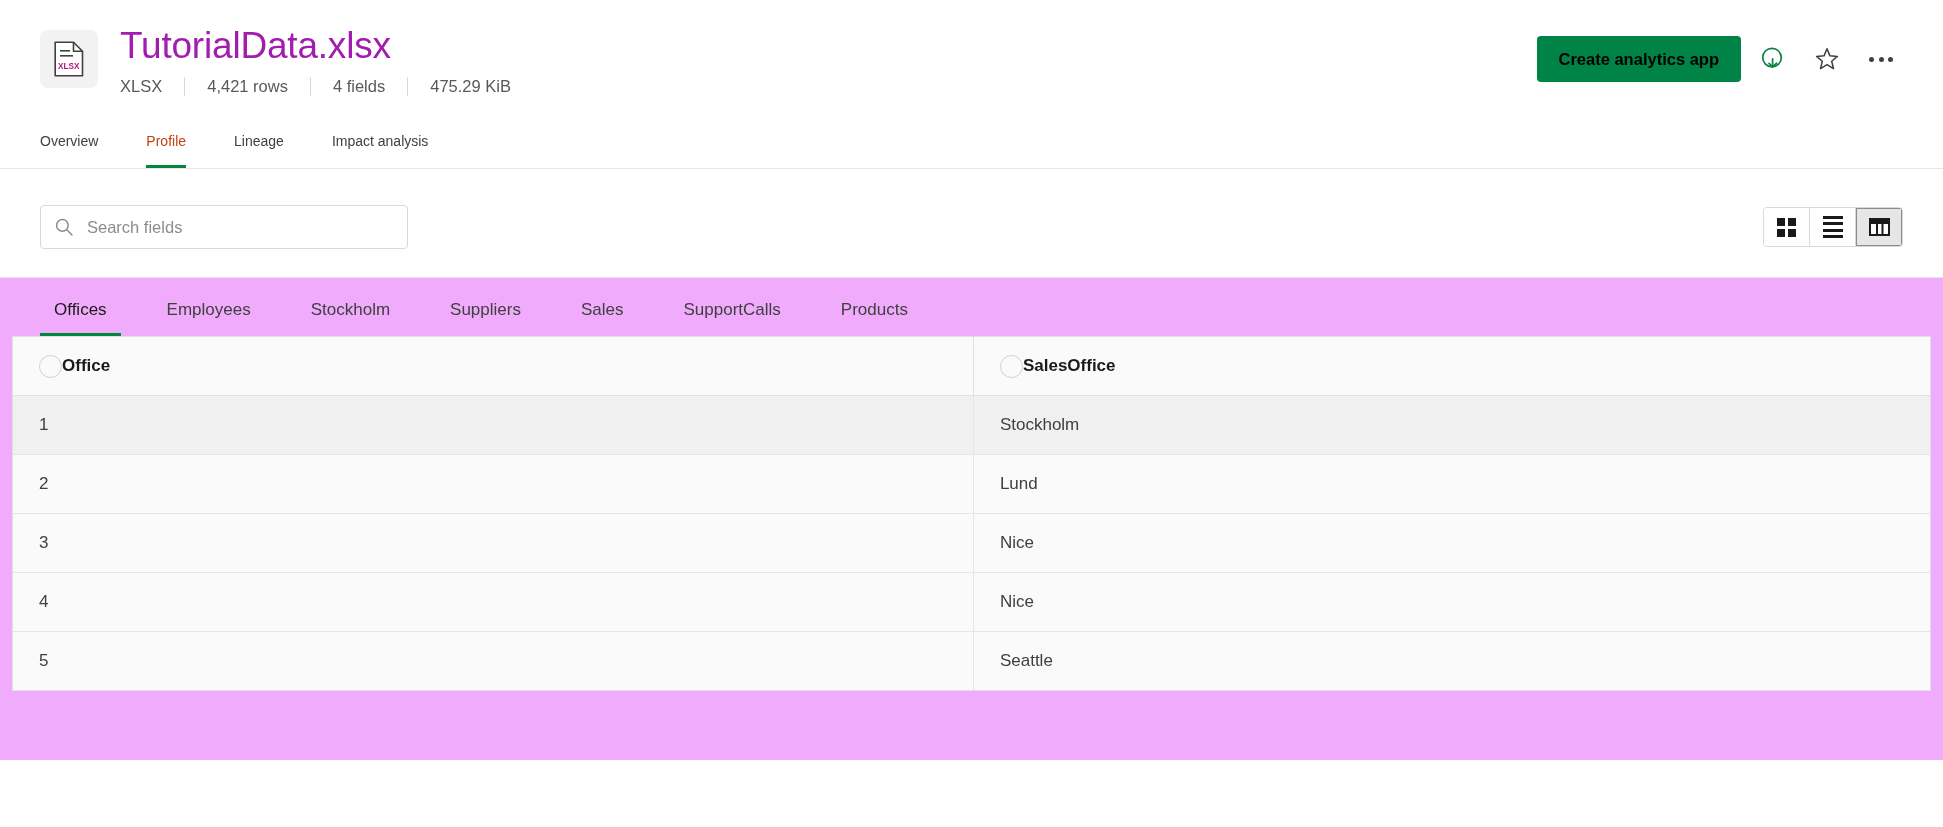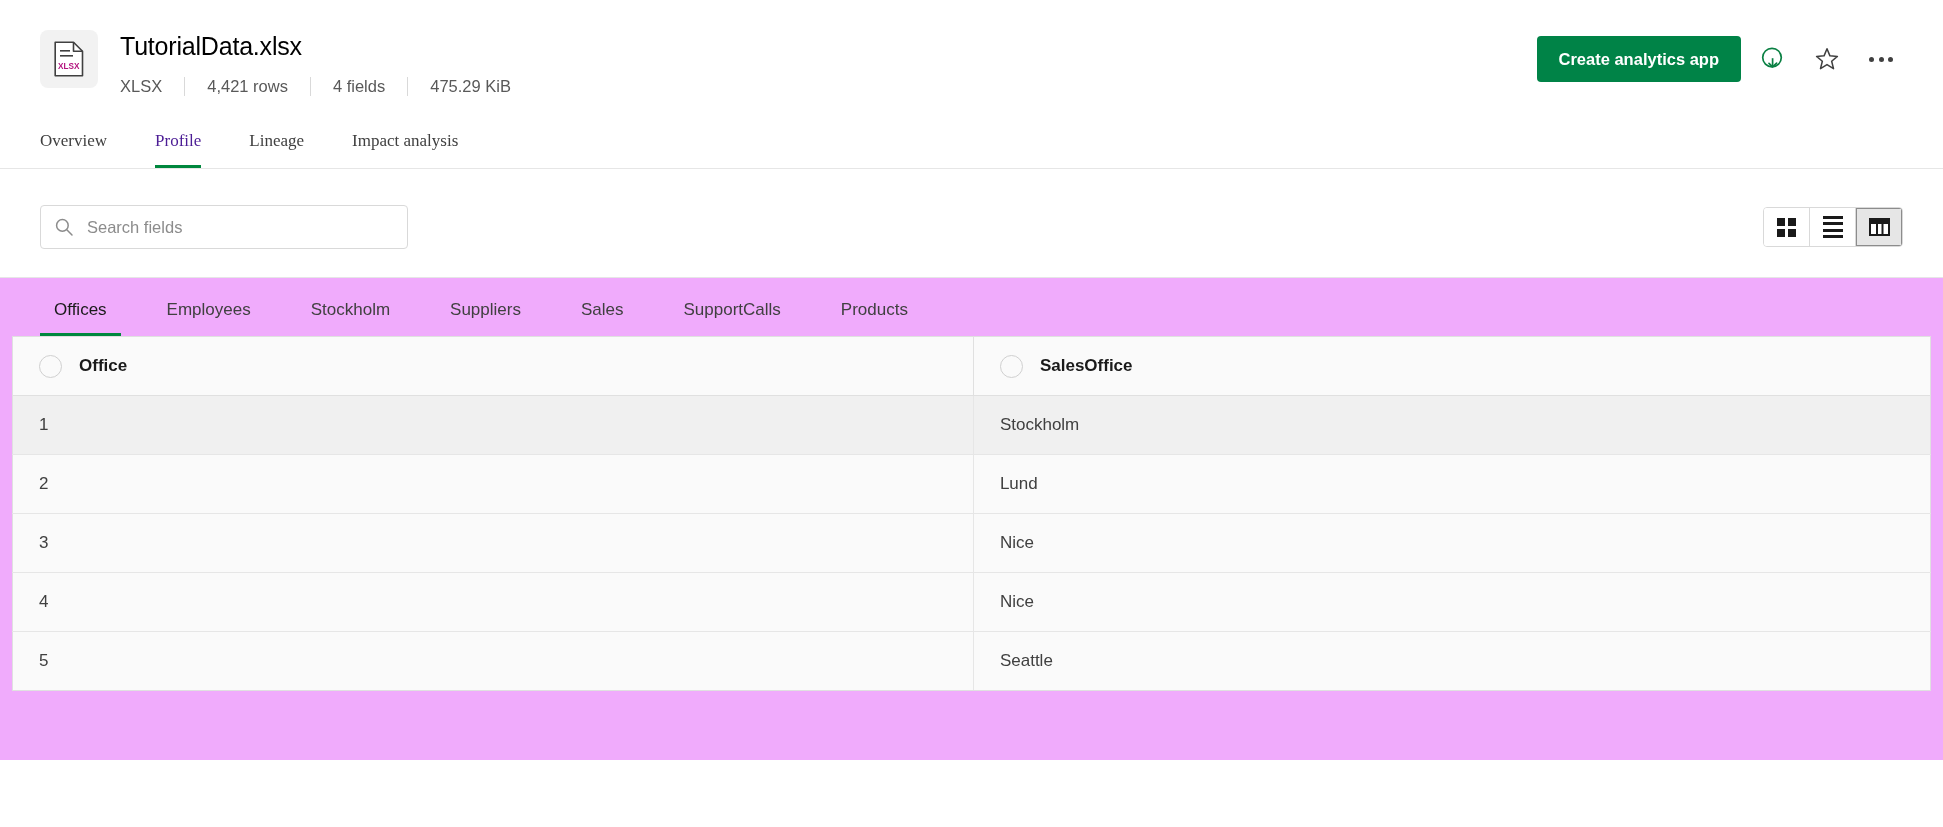--- a/index.html
+++ b/index.html
@@ -30,23 +30,23 @@
     justify-content: center;
     flex: 0 0 auto;
     margin-top: 4px;
   }
   .header-text {
     margin-left: 22px;
     flex: 1 1 auto;
     min-width: 0;
   }
   .file-title {
-    font-size: 25px;
+    font-size: 37px;
     font-weight: 400;
-    color: #000000;
+    color: #a21caf;
     line-height: 40px;
     letter-spacing: -0.2px;
   }
   .file-meta {
     margin-top: 9px;
     display: flex;
     align-items: center;
     font-size: 16.5px;
     color: #595959;
     line-height: 22px;
@@ -61,21 +61,21 @@
   }
 
   .header-actions {
     display: flex;
     align-items: center;
     flex: 0 0 auto;
     margin-top: 10px;
   }
   .btn-primary {
     background: #008347;
-    color: #ffffff;
+    color: #000000;
     border: none;
     border-radius: 4px;
     font-family: inherit;
     font-size: 16.5px;
     font-weight: 700;
     height: 46px;
     padding: 0 22px;
     cursor: pointer;
     white-space: nowrap;
   }
@@ -107,32 +107,31 @@
   .main-tabs {
     margin-top: 24px;
     padding: 0 40px;
     display: flex;
     align-items: flex-end;
     border-bottom: 1px solid #e6e6e6;
     background: #ffffff;
     height: 48px;
   }
   .main-tab {
-    font-size: 17px;
+    font-size: 14px;
     color: #404040;
     line-height: 22px;
     padding: 0 0 13px 0;
     margin-right: 48px;
     cursor: pointer;
     border-bottom: 3px solid transparent;
     white-space: nowrap;
-    font-family: Liberation Serif, serif;
   }
   .main-tab.active {
-    color: #4c1d95;
+    color: #c2410c;
     border-bottom-color: #00873d;
   }
 
   
   .toolbar {
     padding: 36px 40px 28px 40px;
     display: flex;
     align-items: center;
     background: #ffffff;
   }
@@ -256,21 +255,21 @@
     font-size: 17px;
     font-weight: 700;
     color: #1a1a1a;
     height: 59px;
     padding: 0 26px;
     border-bottom: 1px solid #e0e0e0;
     border-right: 1px solid #e0e0e0;
     background: #fafafa;
   }
   table.data-table th:last-child { border-right: none; }
-  .th-inner { display: flex; align-items: center; gap: 17px; }
+  .th-inner { display: flex; align-items: center; }
   .field-circle {
     width: 23px; height: 23px;
     border-radius: 50%;
     border: 1.5px solid #d0d0d0;
     background: #fafafa;
     flex: 0 0 auto;
     cursor: pointer;
   }
   table.data-table td {
     font-size: 17px;

